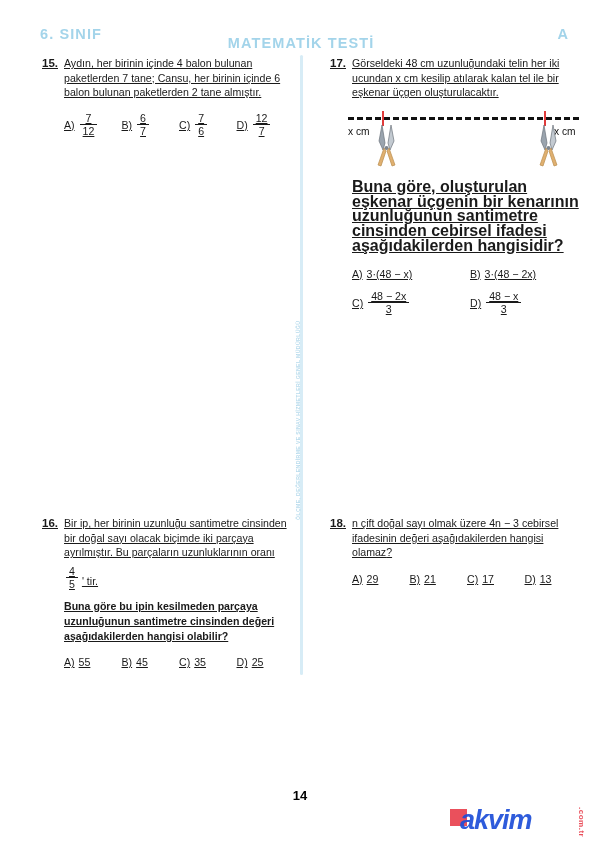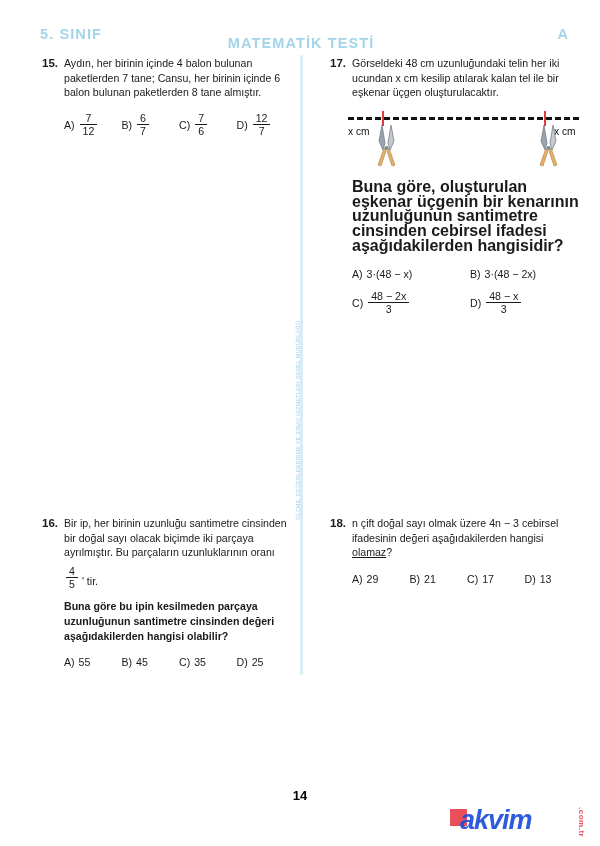--- a/index.html
+++ b/index.html
@@ -58,20 +58,21 @@
     letter-spacing: 0.35px;
     color: #b9dced;
     white-space: nowrap;
     font-weight: 600;
   }
 
   
   .q {
     position: absolute;
     width: 252px;
+    text-decoration: underline;
   }
   .q.left  { left: 42px; }
   .q.right { left: 330px; }
 
   .q15 { top: 56px; }
   .q16 { top: 516px; }
   .q17 { top: 56px; }
   .q18 { top: 516px; }
 
   .q-head {
@@ -239,33 +240,33 @@
     color: #e8414e;
     writing-mode: vertical-rl;
     letter-spacing: .5px;
     opacity: .92;
   }
 </style>
 </head>
 <body>
 
 <div class="header">
-  <span class="hdr-left">5. SINIF</span>
+  <span class="hdr-left">6. SINIF</span>
   <span class="hdr-mid">MATEMATİK TESTİ</span>
   <span class="hdr-right">A</span>
 </div>
 
 <div class="divider"></div>
 <div class="watermark-vert">ÖLÇME, DEĞERLENDİRME VE SINAV HİZMETLERİ GENEL MÜDÜRLÜĞÜ</div>
 
 <div class="q left q15">
   <div class="q-head">
     <span class="q-num">15.</span>
     <div class="q-body">
-      <p class="stem">Aydın, her birinin içinde 4 balon bulunan paketlerden 7 tane; Cansu, her birinin içinde 6 balon bulunan paketlerden 8 tane almıştır.</p>
+      <p class="stem">Aydın, her birinin içinde 4 balon bulunan paketlerden 7 tane; Cansu, her birinin içinde 6 balon bulunan paketlerden 2 tane almıştır.</p>
     </div>
   </div>
   <div class="opts four">
     <div class="opt">
       <span class="opt-letter">A)</span>
       <span class="frac">
         <span class="num">7</span>
         <span class="bar"></span>
         <span class="den">12</span>
       </span>

